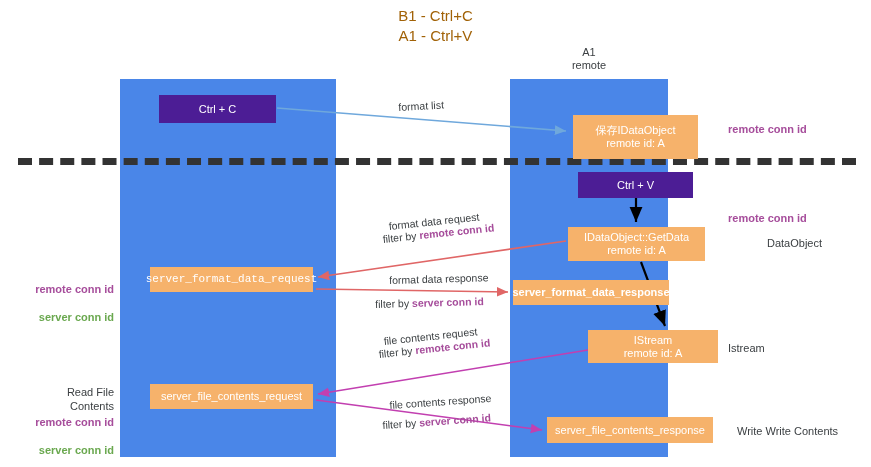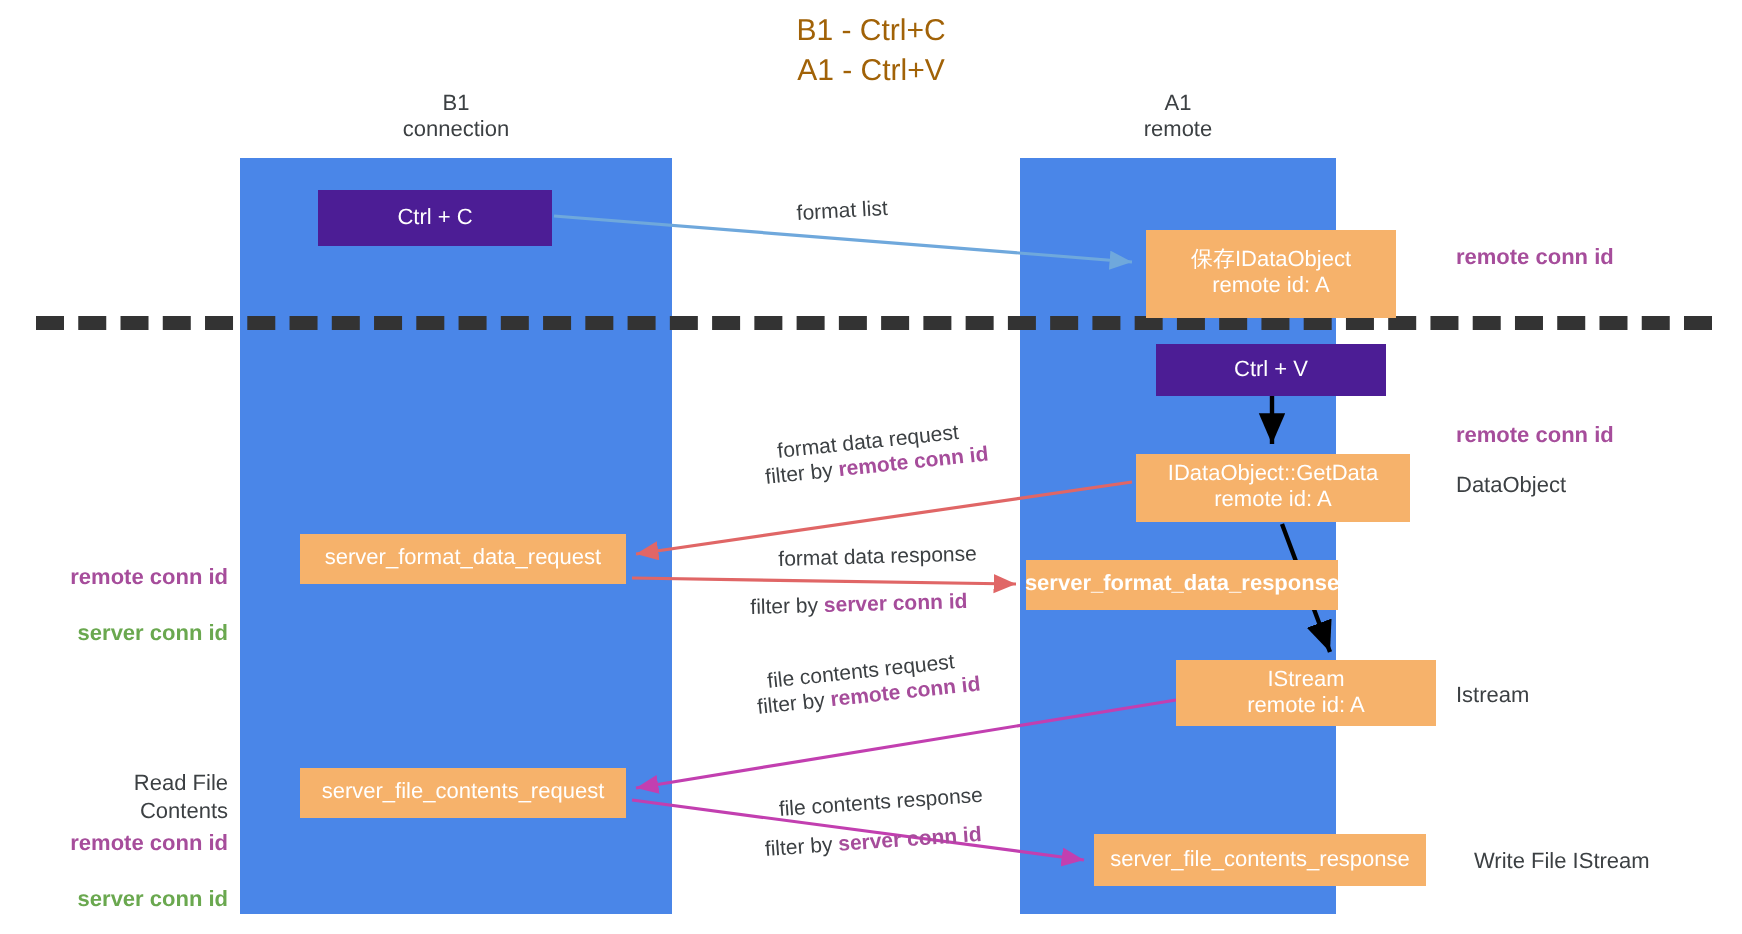--- a/index.html
+++ b/index.html
@@ -37,35 +37,35 @@
     white-space:pre-line;padding:2px 4px;
   }
   .green{background:#4c1d95;}
   .orange{background:#f6b26b;}
 
   
   #n-ctrlc   {left:159px;top:95px;width:117px;height:28px;}
   #n-idataobj{left:573px;top:115px;width:125px;height:44px;}
   #n-ctrlv   {left:578px;top:172px;width:115px;height:26px;}
   #n-getdata {left:568px;top:227px;width:137px;height:34px;}
-  #n-sfdreq  {left:150px;top:267px;width:163px;height:25px;}
+  #n-sfdreq  {left:150px;top:267px;width:163px;height:25px;font-family:Liberation Mono, monospace;}
   #n-sfdresp {left:513px;top:280px;width:156px;height:25px;font-weight:bold;}
   #n-istream {left:588px;top:330px;width:130px;height:33px;}
   #n-sfcreq  {left:150px;top:384px;width:163px;height:25px;}
   #n-sfcresp {left:547px;top:417px;width:166px;height:26px;}
 
   
   .anno{position:absolute;font-size:11px;line-height:14px;color:#3c4043;white-space:pre-line;}
   .purple{color:#a64d9b;font-weight:bold;}
   .greentxt{color:#6aa84f;font-weight:bold;}
   .plain{color:#3c4043;}
 
   #a-remote-top {left:728px;top:122px;}
   #a-remote-mid {left:728px;top:211px;}
-  #a-dataobject {left:728px;top:236px;}
+  #a-dataobject {left:767px;top:236px;}
   #a-istream    {left:728px;top:341px;}
   #a-writefile  {left:737px;top:424px;}
 
   #a-left-ids   {left:22px;top:268px;text-align:right;width:92px;}
   #a-readfile   {left:22px;top:385px;text-align:right;width:92px;}
   #a-left-ids2  {left:22px;top:401px;text-align:right;width:92px;}
 
   
   .elabel{position:absolute;font-size:10.5px;line-height:15px;color:#3c4043;white-space:nowrap;}
   .elabel b{font-weight:bold;}
@@ -92,22 +92,20 @@
 <body>
 
 <div id="stage">
 
   <div class="title">B1 - Ctrl+C
 A1 - Ctrl+V</div>
 
   <div class="lane" id="lane-b1"></div>
   <div class="lane" id="lane-a1"></div>
 
-  <div class="lane-head" id="head-b1">B1
-connection</div>
   <div class="lane-head" id="head-a1">A1
 remote</div>
 
   <svg class="edges" viewBox="0 0 871 467">
     <defs>
       <marker id="ar-blue" markerWidth="8" markerHeight="8" refX="7" refY="3" orient="auto">
         <path d="M0,0 L7,3 L0,6 z" fill="#6fa8dc"></path>
       </marker>
       <marker id="ar-red" markerWidth="8" markerHeight="8" refX="7" refY="3" orient="auto">
         <path d="M0,0 L7,3 L0,6 z" fill="#e06666"></path>
@@ -169,21 +167,21 @@
 
   <div class="elabel" id="l-fcresp1">file contents response</div>
   <div class="elabel" id="l-fcresp2">
     <span>filter by </span><b class="purple">server conn id</b>
   </div>
 
   <div class="anno purple" id="a-remote-top">remote conn id</div>
   <div class="anno purple" id="a-remote-mid">remote conn id</div>
   <div class="anno plain" id="a-dataobject">DataObject</div>
   <div class="anno plain" id="a-istream">Istream</div>
-  <div class="anno plain" id="a-writefile">Write File IStream</div>
+  <div class="anno plain" id="a-writefile">Write Write Contents</div>
 
   <div class="anno" id="a-left-ids">
     <div class="purple">remote conn id</div>
     <div class="greentxt">server conn id</div>
   </div>
 
   <div class="anno plain" id="a-readfile">Read File Contents</div>
 
   <div class="anno" id="a-left-ids2">
     <div class="purple">remote conn id</div>

